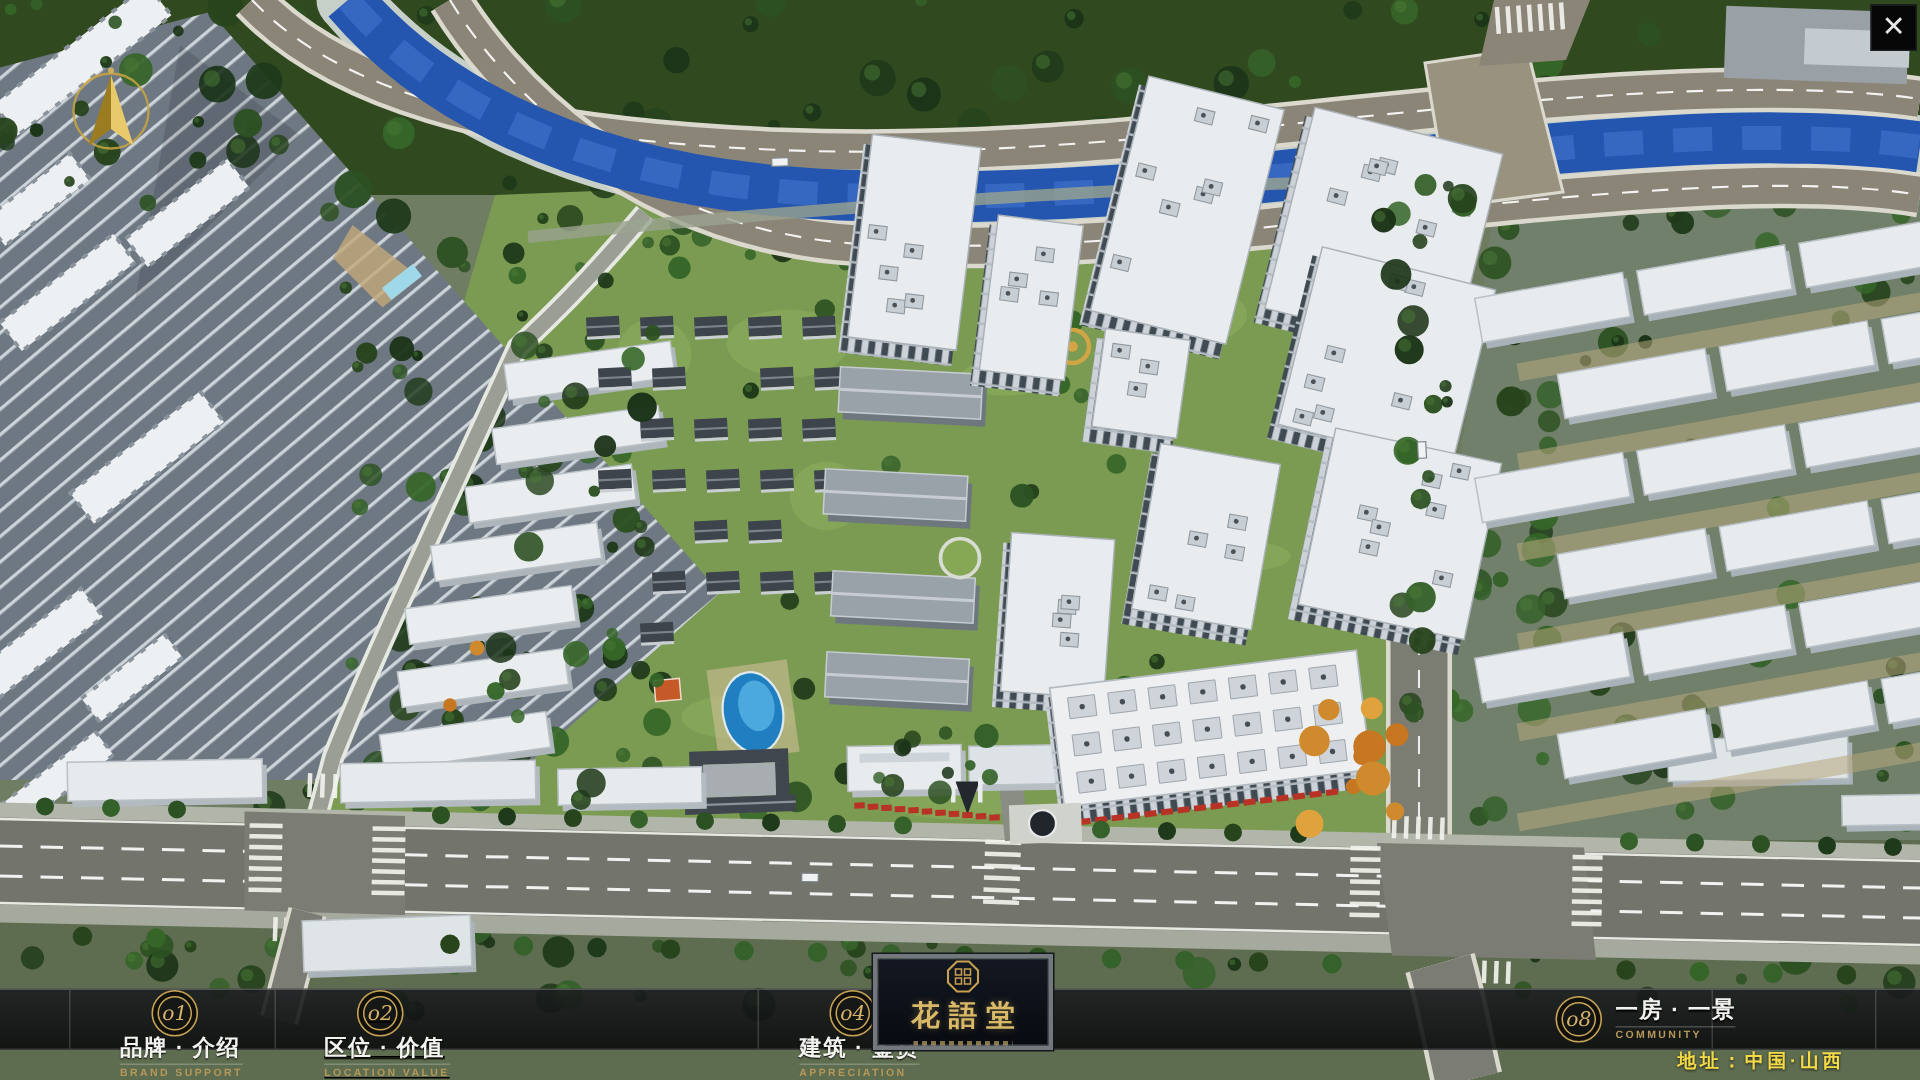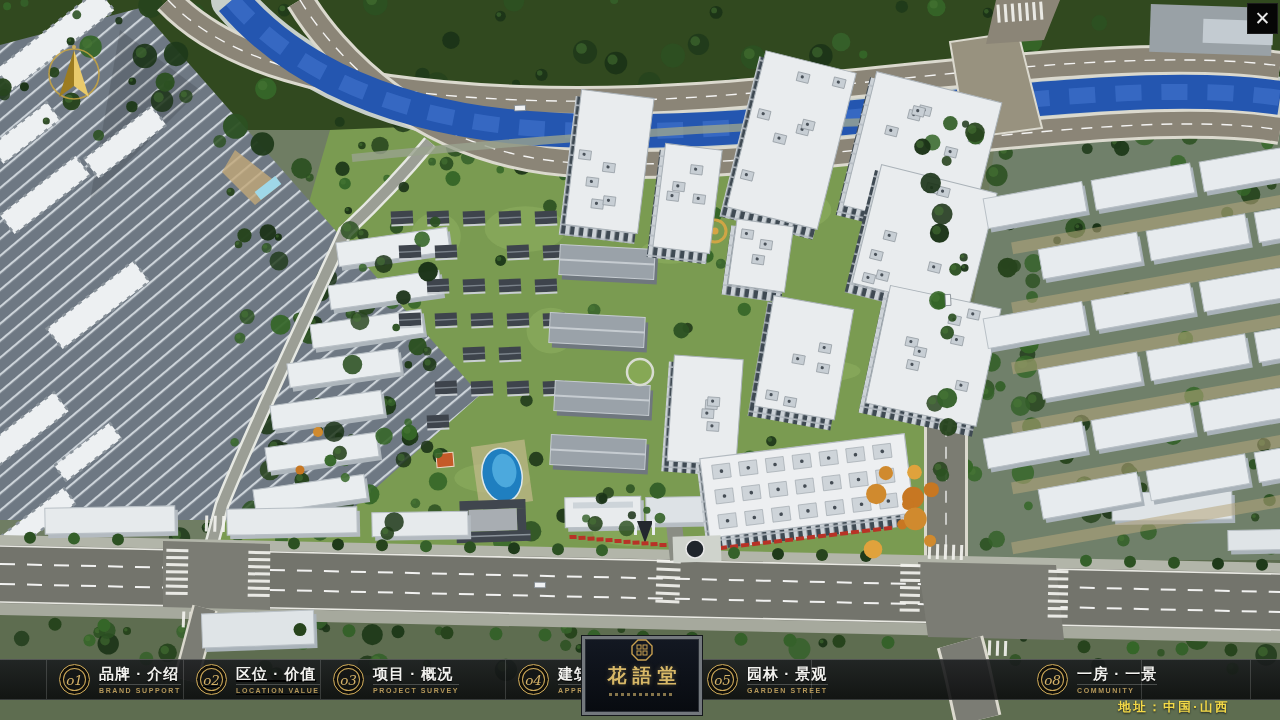--- a/index.html
+++ b/index.html
@@ -8,35 +8,35 @@
   
   .compass{position:absolute;left:42px;top:40px;width:64px;height:66px;pointer-events:none;}
   
   .close-btn{position:absolute;top:3px;right:2px;width:31px;height:31px;background:#060606;border:1px solid #1c1c1c;color:#e8e8e8;
     display:flex;align-items:center;justify-content:center;font-size:19px;line-height:1;cursor:pointer;font-family:"DejaVu Sans",sans-serif;}
   
   .navbar{position:absolute;left:0;right:0;top:659px;height:39px;
     background:linear-gradient(180deg,rgba(26,28,30,0.88),rgba(8,9,10,0.88));
     border-top:1px solid rgba(255,255,255,0.28);border-bottom:1px solid rgba(255,255,255,0.10);}
   .nav-item{position:absolute;top:0;height:100%;display:flex;align-items:center;box-sizing:border-box;cursor:pointer;}
-  .nav-item.l{border-left:1px solid rgba(255,255,255,0.16);padding-left:12px;}
+  .nav-item.l{border-left:1px solid rgba(255,255,255,0.16);padding-left:12px;flex-direction:column;}
   .nav-item.r{border-right:1px solid rgba(255,255,255,0.16);padding-left:5px;}
   .nav-num{flex:0 0 auto;width:29px;height:29px;border:1px solid #c9a657;border-radius:50%;
     box-shadow:inset 0 0 0 3px rgba(6,6,6,0.95), inset 0 0 0 4px #c9a657;
     display:flex;align-items:center;justify-content:center;color:#d6b368;
     font-family:"DejaVu Serif",serif;font-style:italic;font-size:13.5px;margin-right:9px;background:rgba(10,10,10,0.4);}
   .nav-texts{display:flex;flex-direction:column;line-height:1;justify-content:center;}
   .nav-title{color:#f2f2ef;font-weight:bold;font-size:15px;letter-spacing:1px;white-space:nowrap;text-shadow:0 1px 1px #000;}
   .nav-sub{margin-top:3px;padding-top:2px;border-top:1px solid rgba(255,255,255,0.22);
     color:#b5985a;font-size:7px;letter-spacing:1.6px;white-space:nowrap;font-weight:bold;}
   .bar-div{position:absolute;top:0;height:100%;width:1px;background:rgba(255,255,255,0.16);}
   
-  .logo{position:absolute;left:582px;top:636px;width:120px;height:79px;box-sizing:border-box;
+  .logo{position:absolute;left:582px;top:636px;width:120px;height:64px;box-sizing:border-box;
     border:3px solid #73787d;box-shadow:0 0 0 1px #15181c, inset 0 0 0 1px #2a2f36;
-    background:linear-gradient(180deg,#131822,#080b10);display:flex;flex-direction:column;align-items:center;justify-content:flex-start;cursor:pointer;}
+    background:linear-gradient(180deg,#131822,#080b10);display:flex;flex-direction:column;align-items:center;justify-content:flex-end;cursor:pointer;}
   .logo-cn{color:#d9b967;font-family:"DejaVu Serif",serif;font-weight:bold;font-size:19px;letter-spacing:6px;padding-left:6px;
     text-shadow:0 0 5px rgba(217,185,103,0.35);margin-top:2px;}
   .logo-tagline{width:66px;height:3px;margin-top:4px;opacity:.75;
     background:repeating-linear-gradient(90deg,rgba(205,175,105,.85) 0 3px,transparent 3px 6px);}
   
   .address{position:absolute;right:50px;top:699px;color:#fde047;font-size:12.5px;font-weight:bold;
     letter-spacing:2.5px;opacity:.95;text-shadow:0 1px 2px rgba(0,0,0,.8);white-space:nowrap;}
 </style>
 </head>
 <body>
@@ -1400,39 +1400,25 @@
       <div class="nav-sub">BRAND SUPPORT</div>
         </div>
     </div>
     <div class="nav-item l" style="left:183px;width:137px;text-decoration:underline;">
       <div class="nav-num">o2</div>
       <div class="nav-texts">
           <div class="nav-title">区位 · 价值</div>
       <div class="nav-sub">LOCATION VALUE</div>
         </div>
     </div>
-    <div class="nav-item l" style="left:320px;width:137px;">
-      <div class="nav-num">o3</div>
-      <div class="nav-texts">
-          <div class="nav-title">项目 · 概况</div>
-      <div class="nav-sub">PROJECT SURVEY</div>
-        </div>
-    </div>
     <div class="nav-item l" style="left:457px;width:123px;margin-left:48px;">
       <div class="nav-num">o4</div>
       <div class="nav-texts">
           <div class="nav-title">建筑 · 鉴赏</div>
       <div class="nav-sub">APPRECIATION</div>
-        </div>
-    </div>
-    <div class="nav-item r" style="left:702px;width:110px;">
-      <div class="nav-num">o5</div>
-      <div class="nav-texts">
-          <div class="nav-title">园林 · 景观</div>
-      <div class="nav-sub">GARDEN STREET</div>
         </div>
     </div>
     <div class="nav-item r" style="left:1032px;width:110px;">
       <div class="nav-num">o8</div>
       <div class="nav-texts">
           <div class="nav-title">一房 · 一景</div>
       <div class="nav-sub">COMMUNITY</div>
         </div>
     </div>
     <div class="bar-div" style="left:1250px;"></div>

